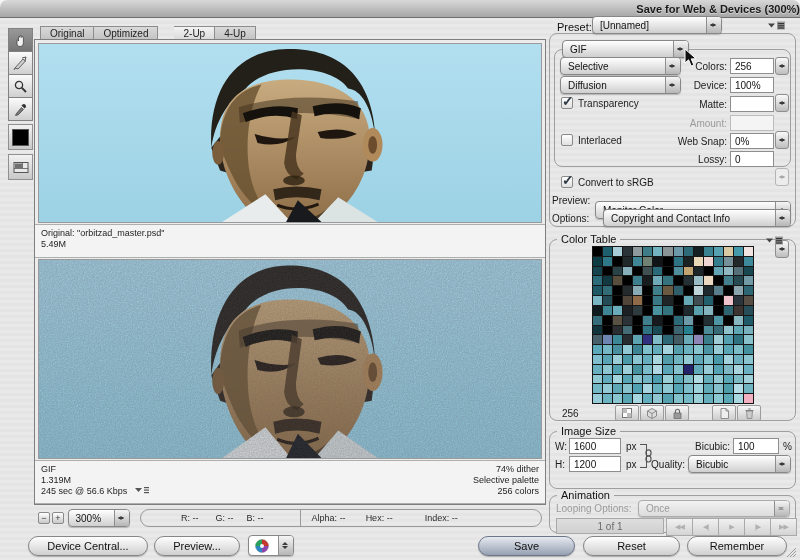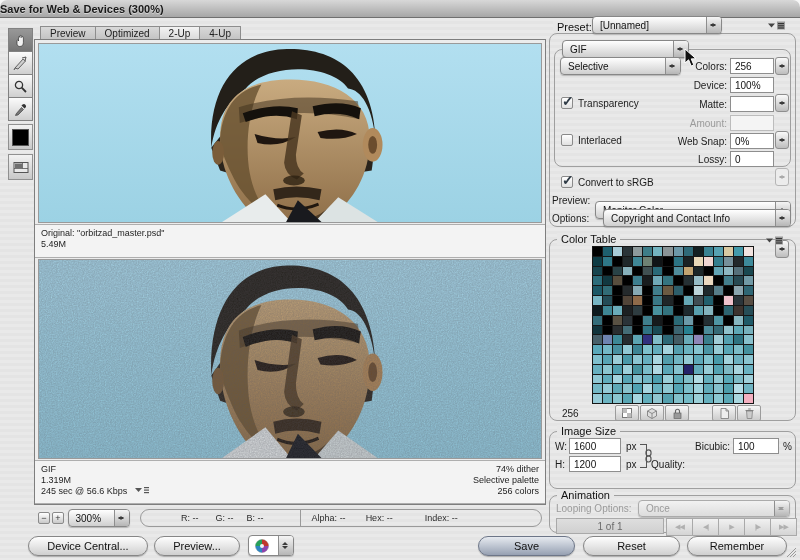--- a/index.html
+++ b/index.html
@@ -1,28 +1,28 @@
 <!DOCTYPE html>
 <html><head>
 <meta charset="utf-8">
 <style>
   html,body{margin:0;padding:0;background:#f6f6f6;font-family:"Liberation Sans",sans-serif;}
   #window{position:relative;width:800px;height:560px;background:repeating-linear-gradient(180deg,#e9e9e9 0 3px,#e4e4e4 3px 6px);border-radius:7px 7px 0 0;overflow:hidden;}
-  .titlebar{position:absolute;top:0;left:0;right:0;height:17px;background:linear-gradient(#d8d8d8,#a6a6a6);border-bottom:1px solid #6f6f6f;display:flex;align-items:center;justify-content:flex-start;font-size:11px;font-weight:bold;color:#191919;text-shadow:0 1px 0 rgba(255,255,255,.45);border-radius:7px 7px 0 0;}
+  .titlebar{position:absolute;top:0;left:0;right:0;height:17px;background:linear-gradient(#d8d8d8,#a6a6a6);border-bottom:1px solid #6f6f6f;display:flex;align-items:center;justify-content:flex-end;font-size:11px;font-weight:bold;color:#191919;text-shadow:0 1px 0 rgba(255,255,255,.45);border-radius:7px 7px 0 0;}
   .abs{position:absolute;box-sizing:border-box;}
   
   .toolbtn{left:8px;width:25px;height:24px;border:1px solid #828282;background:linear-gradient(#fbfbfb,#cfcfcf);display:flex;align-items:center;justify-content:center;}
   .toolbtn.sel{background:linear-gradient(#989898,#757575);}
   .swframe{left:8px;width:25px;height:26px;border:1px solid #909090;background:linear-gradient(#f2f2f2,#c8c8c8);display:flex;align-items:center;justify-content:center;}
   .swatch{width:15px;height:15px;background:#000;border:1px solid #555;}
   
   .tabs{left:40px;top:26px;height:14px;display:flex;font-size:10px;}
   .tab{padding:0 9px;border:1px solid #8d8d8d;border-bottom:none;background:linear-gradient(#d9d9d9,#c2c2c2);display:flex;align-items:center;color:#222;}
   .tab+.tab{border-left:none;}
-  .tab.sel{background:linear-gradient(#f3f3f3,#d9d9d9);}
+  .tab.sel{background:linear-gradient(#f3f3f3,#d9d9d9);margin-left:16px;}
   
   .frame{left:34px;top:39px;width:512px;height:466px;background:#ececec;border:1px solid #7e7e7e;}
   .imgpane{left:3px;width:504px;border:1px solid #9a9a9a;overflow:hidden;background:#a6d7e8;}
   .imgpane svg{display:block;width:100%;height:100%;}
   .ann{left:0;right:0;background:#f3f3f3;border-top:1px solid #aeaeae;border-bottom:1px solid #aeaeae;font-size:9px;color:#1d1d1d;padding:3px 6px;line-height:11px;}
   .ann2{display:flex;justify-content:space-between;}
   .annR{text-align:right;}
   
   .sqbtn{width:12px;height:12px;border:1px solid #8a8a8a;border-radius:2px;background:linear-gradient(#fff,#c9c9c9);font-size:9px;line-height:10px;text-align:center;color:#333;}
   .combo{display:flex;align-items:center;border:1px solid #878787;border-radius:4px;background:linear-gradient(#ffffff,#cfcfcf);font-size:10px;color:#111;box-shadow:0 1px 1px rgba(0,0,0,.2);}
@@ -141,21 +141,21 @@
     <svg width="16" height="13" viewBox="0 0 16 13">
         <rect x="1" y="1.5" width="14" height="10" fill="#e8e8e8" stroke="#555" stroke-width="1"></rect>
         <rect x="2" y="2.5" width="7" height="4.5" fill="#6f6f6f"></rect>
         <line x1="1" y1="7.5" x2="15" y2="7.5" stroke="#555" stroke-width="0.8"></line>
         <line x1="9.5" y1="1.5" x2="9.5" y2="7.5" stroke="#555" stroke-width="0.8"></line>
       </svg>
   </div>
 
   <div class="abs tabs">
     <div class="tab">
-        <span>Preview</span>
+        <span>Original</span>
       </div>
     <div class="tab">
         <span>Optimized</span>
       </div>
     <div class="tab sel">
         <span>2-Up</span>
       </div>
     <div class="tab">
         <span>4-Up</span>
       </div>
@@ -264,20 +264,24 @@
   <div class="abs combo" style="left:560px;top:57px;width:121px;height:18px">
       <span class="val">Selective</span>
       <span class="cap"></span>
     </div>
   <span class="abs rlbl" style="left:642px;top:61px;width:85px">Colors:</span>
   <div class="abs numfield" style="left:730px;top:58px;width:44px">
       <span>256</span>
     </div>
   <div class="abs stepper" style="left:775px;top:57px"></div>
 
+  <div class="abs combo" style="left:560px;top:76px;width:121px;height:18px">
+      <span class="val">Diffusion</span>
+      <span class="cap"></span>
+    </div>
   <span class="abs rlbl" style="left:642px;top:80px;width:85px">Device:</span>
   <div class="abs numfield" style="left:730px;top:77px;width:44px">
       <span>100%</span>
     </div>
   <div class="abs stepper" style="left:775px;top:76px"></div>
 
   <div class="abs cb on" style="left:561px;top:97px"></div>
   <span class="abs lbl" style="left:578px;top:98px">Transparency</span>
   <span class="abs rlbl" style="left:642px;top:99px;width:85px">Matte:</span>
   <div class="abs numfield" style="left:730px;top:96px;width:44px">
@@ -637,20 +641,24 @@
   <svg class="abs" style="left:644px;top:449px" width="9" height="14" viewBox="0 0 9 14">
       <rect x="2" y="0.8" width="5" height="6" rx="2.4" fill="none" stroke="#555" stroke-width="1.2"></rect>
       <rect x="2" y="7" width="5" height="6" rx="2.4" fill="none" stroke="#555" stroke-width="1.2"></rect>
     </svg>
   <span class="abs rlbl" style="left:660px;top:441px;width:70px">Bicubic:</span>
   <div class="abs numfield" style="left:733px;top:438px;width:46px">
       <span>100</span>
     </div>
   <span class="abs lbl" style="left:783px;top:441px">%</span>
   <span class="abs rlbl" style="left:630px;top:459px;width:55px">Quality:</span>
+  <div class="abs combo" style="left:688px;top:455px;width:103px;height:18px">
+      <span class="val">Bicubic</span>
+      <span class="cap"></span>
+    </div>
 
   <div class="abs group" style="left:549px;top:495px;width:247px;height:38px"></div>
   <span class="abs glabel" style="left:557px;top:489px">Animation</span>
   <span class="abs lbl dis" style="left:556px;top:503px">Looping Options:</span>
   <div class="abs combo dis" style="left:638px;top:500px;width:152px;height:17px">
       <span class="val">Once</span>
       <span class="cap"></span>
     </div>
   <div class="abs framebar" style="left:556px;top:518px;width:108px">
       <span>1 of 1</span>

